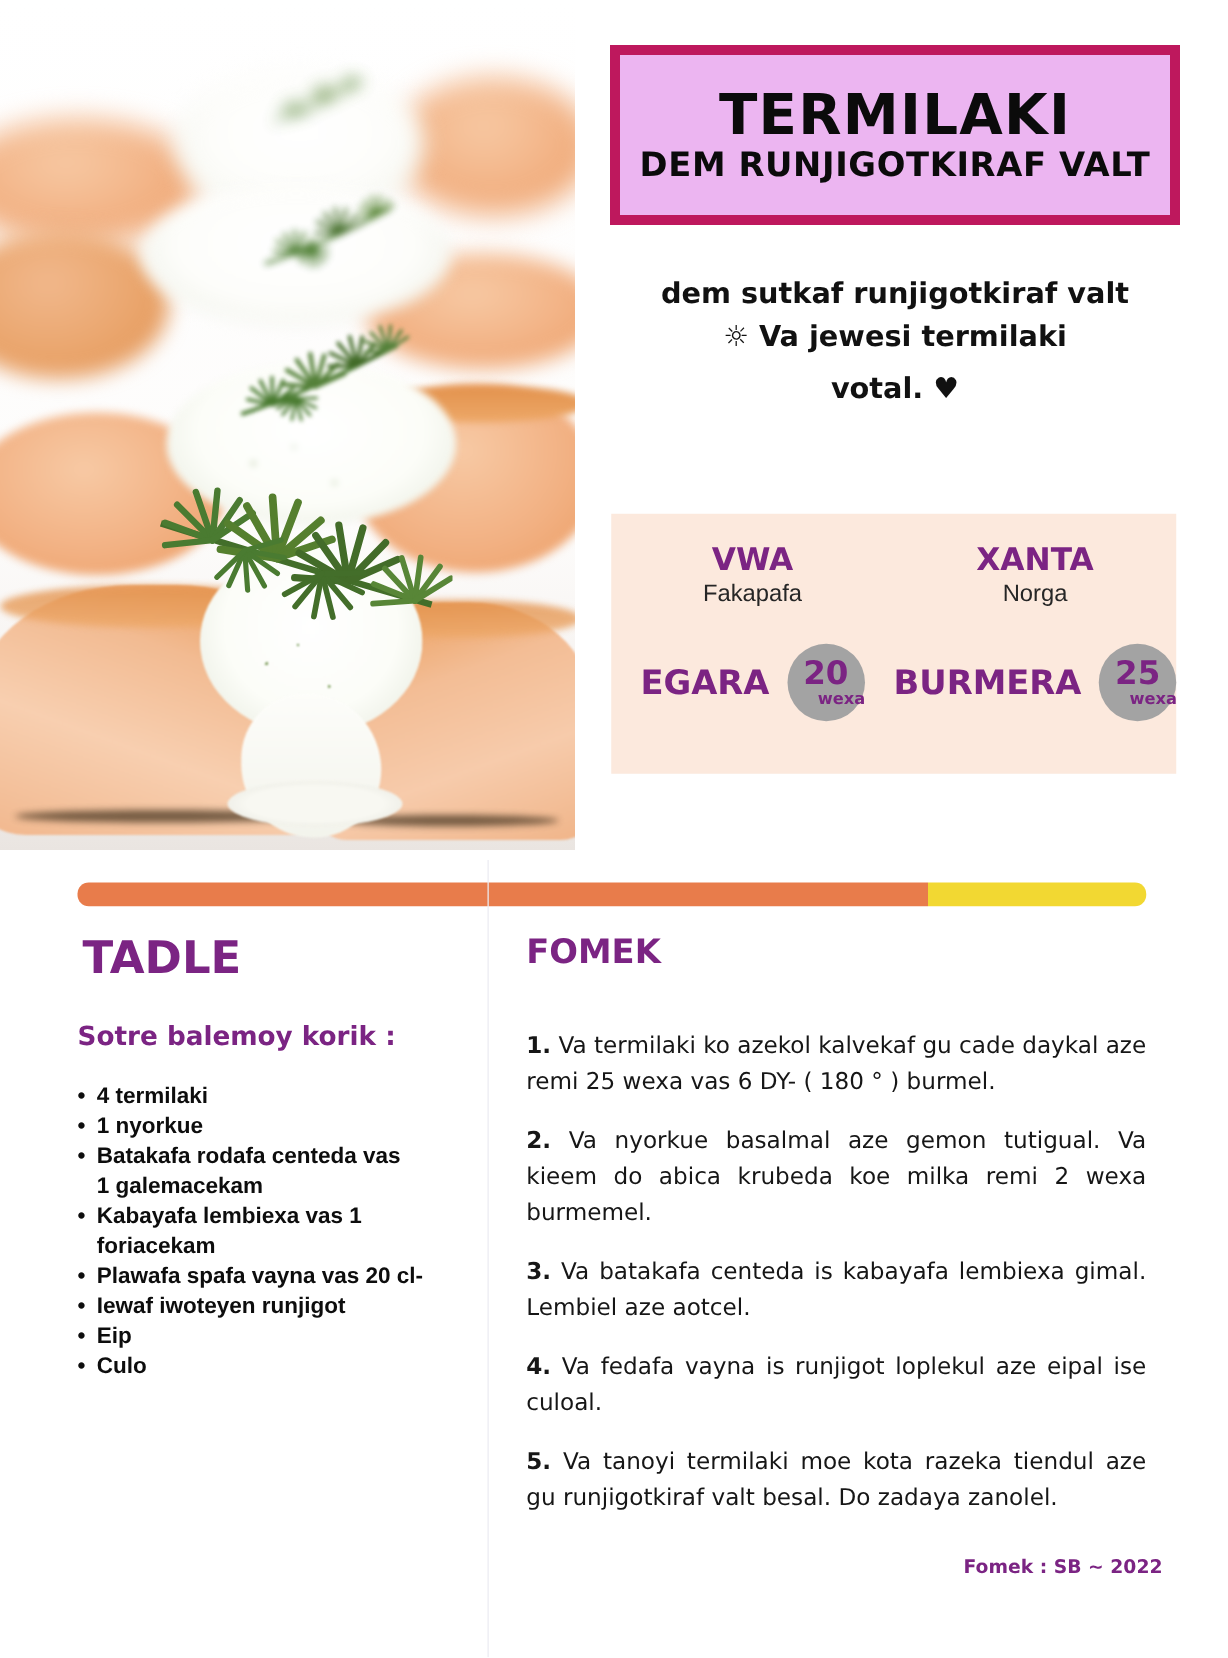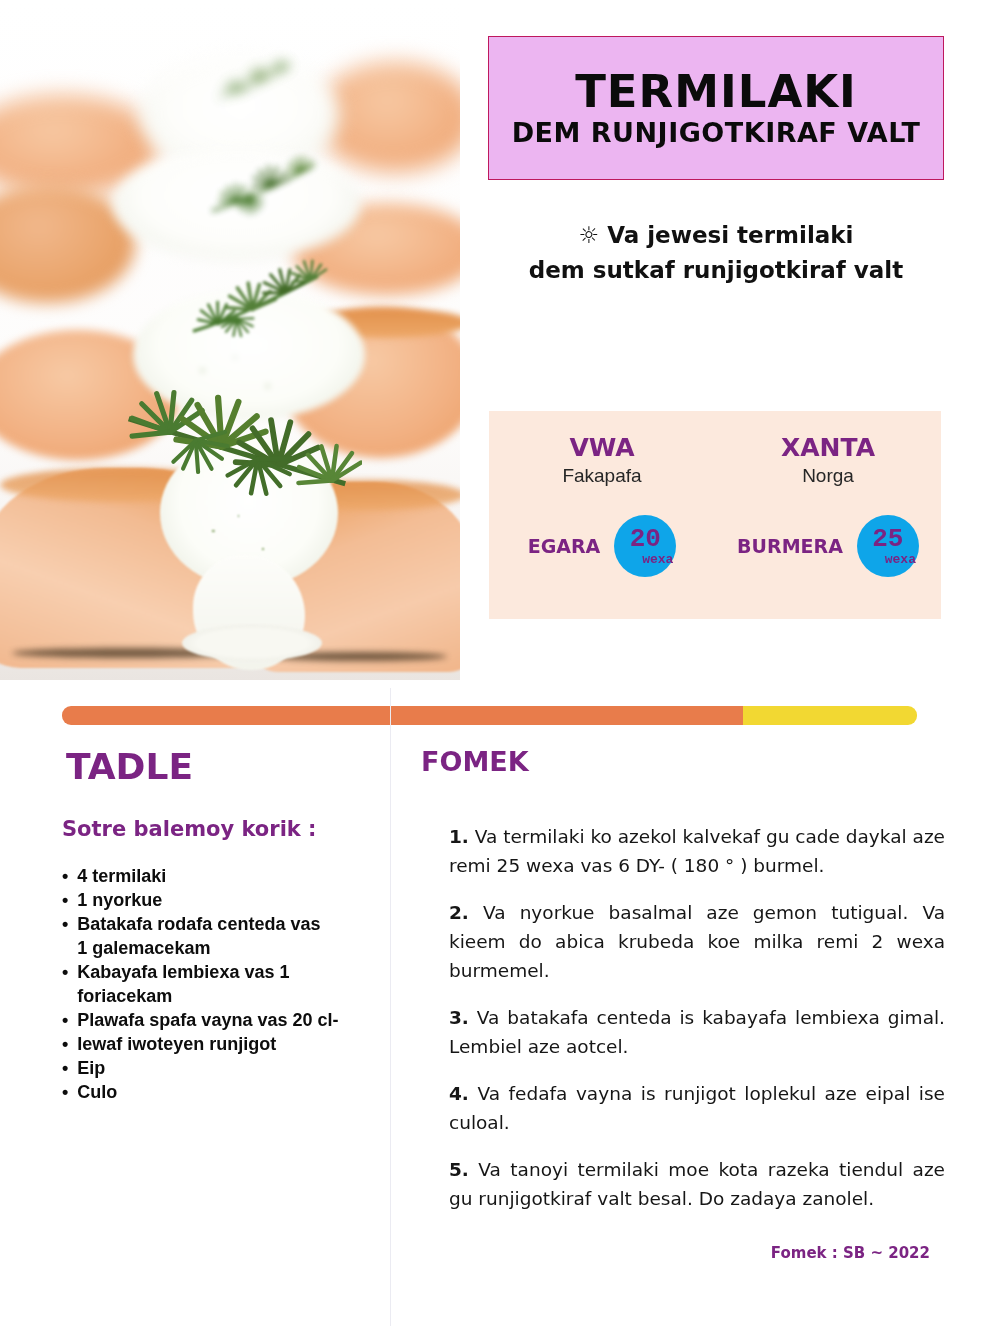--- a/index.html
+++ b/index.html
@@ -18,61 +18,61 @@
   .fshadow{position:absolute;border-radius:50%;background:#55412b;filter:blur(3px);opacity:.8;}
   .dill{position:absolute;}
   .speck{background:
       radial-gradient(circle 2px at 30% 62%,#7d9c5c 60%,rgba(0,0,0,0) 61%),
       radial-gradient(circle 2px at 58% 74%,#85a465 60%,rgba(0,0,0,0) 61%),
       radial-gradient(circle 1.5px at 44% 52%,#6f9350 60%,rgba(0,0,0,0) 61%),
       radial-gradient(ellipse at 50% 42%,#ffffff 0%,#fcfdf8 55%,#edf0e6 82%,rgba(255,255,255,0) 100%);}
 
   
   .title-box{position:absolute;left:488px;top:36px;width:456px;height:144px;box-sizing:border-box;
-             background:#ecb5f1;border:1px solid #be185d;display:flex;flex-direction:column;
+             background:#ecb5f1;border:8px solid #be185d;display:flex;flex-direction:column;
              align-items:center;justify-content:center;text-align:center;}
   .title-main{font-size:45px;font-weight:bold;color:#0b0b0b;letter-spacing:1px;line-height:1.05;}
   .title-sub{font-size:27px;font-weight:bold;color:#0b0b0b;letter-spacing:.5px;margin-top:2px;}
 
   
   .tagline{position:absolute;left:488px;top:218px;width:456px;text-align:center;
            font-size:23px;font-weight:bold;color:#111;line-height:1.5;}
   .tagline .l3{margin-top:7px;}
 
   
   .info-card{position:absolute;left:489px;top:411px;width:452px;height:208px;background:#fce9dd;}
   .fields{position:absolute;left:0;top:22px;width:452px;display:flex;}
   .field{width:50%;text-align:center;}
   .field-label{font-size:25px;font-weight:bold;color:#7b2483;text-align:center;}
   .field-value{font-size:19px;color:#262626;margin-top:3px;font-family:"Liberation Sans",sans-serif;}
   .timers{position:absolute;left:0;top:104px;width:452px;display:flex;}
   .timer{width:50%;display:flex;align-items:center;justify-content:center;gap:14px;}
-  .timer-label{font-size:19px;font-weight:bold;color:#7b2483;}
-  .timer-circle{width:62px;height:62px;border-radius:50%;background:#0ea5e9;display:flex;
-                flex-direction:column;align-items:center;justify-content:center;line-height:1;font-family:Liberation Mono, monospace;}
+  .timer-label{font-size:27px;font-weight:bold;color:#7b2483;}
+  .timer-circle{width:62px;height:62px;border-radius:50%;background:#a3a3a3;display:flex;
+                flex-direction:column;align-items:center;justify-content:center;line-height:1;}
   .timer-value{font-size:26px;font-weight:bold;color:#7b2483;}
   .timer-unit{font-size:13px;font-weight:bold;color:#7b2483;margin-top:1px;margin-left:25px;}
 
   
   .bar{position:absolute;left:62px;top:706px;width:855px;height:19px;border-radius:9px;
        background:linear-gradient(90deg,#e87c4b 0 79.6%,#f2d832 79.6% 100%);}
   .vline{position:absolute;left:390px;top:688px;width:1px;height:638px;background:#ebebf2;}
 
   
   .tadle-heading{position:absolute;left:66px;top:746px;font-size:36px;font-weight:bold;color:#7b2483;}
   .tadle-sub{position:absolute;left:62px;top:817px;font-size:21px;font-weight:bold;color:#7b2483;}
   .tadle-list{position:absolute;left:62px;top:864px;width:322px;margin:0;padding:0;list-style:none;
               font-family:"Liberation Sans",sans-serif;}
   .tadle-list li{display:flex;gap:9px;font-size:18px;font-weight:bold;color:#0d0d0d;line-height:24px;}
   .tadle-list .bullet{flex:0 0 auto;}
   .tadle-list li.cont .bullet{visibility:hidden;}
 
   
   .fomek-heading{position:absolute;left:421px;top:746px;font-size:27px;font-weight:bold;color:#7b2483;}
-  .steps{position:absolute;left:421px;top:822px;width:496px;margin-left:28px;}
+  .steps{position:absolute;left:421px;top:822px;width:496px;}
   .step{font-size:18.5px;line-height:29px;text-align:justify;color:#161616;margin:0 0 18px 0;}
   .step b{font-weight:bold;}
 
   
   .footer{position:absolute;right:52px;top:1244px;font-size:15px;
           font-weight:bold;color:#7b2483;}
 </style>
 </head>
 <body>
 
@@ -152,25 +152,29 @@
       <use href="#fan" transform="translate(140,94) rotate(155) scale(1.1)" stroke="#436e2a" stroke-width="4"></use>
     </svg>
   </div>
 
   <div class="title-box">
     <div class="title-main">TERMILAKI</div>
     <div class="title-sub">DEM RUNJIGOTKIRAF VALT</div>
   </div>
 
   <div class="tagline">
+    <div>dem sutkaf runjigotkiraf valt</div>
     <div>
       <span>☼</span>
       <span>Va jewesi termilaki</span>
     </div>
-    <div>dem sutkaf runjigotkiraf valt</div>
+    <div class="l3">
+      <span>votal.</span>
+      <span>♥</span>
+    </div>
   </div>
 
   <div class="info-card">
     <div class="fields">
       <div class="field">
         <div class="field-label">VWA</div>
         <div class="field-value">Fakapafa</div>
       </div>
       <div class="field">
         <div class="field-label">XANTA</div>

